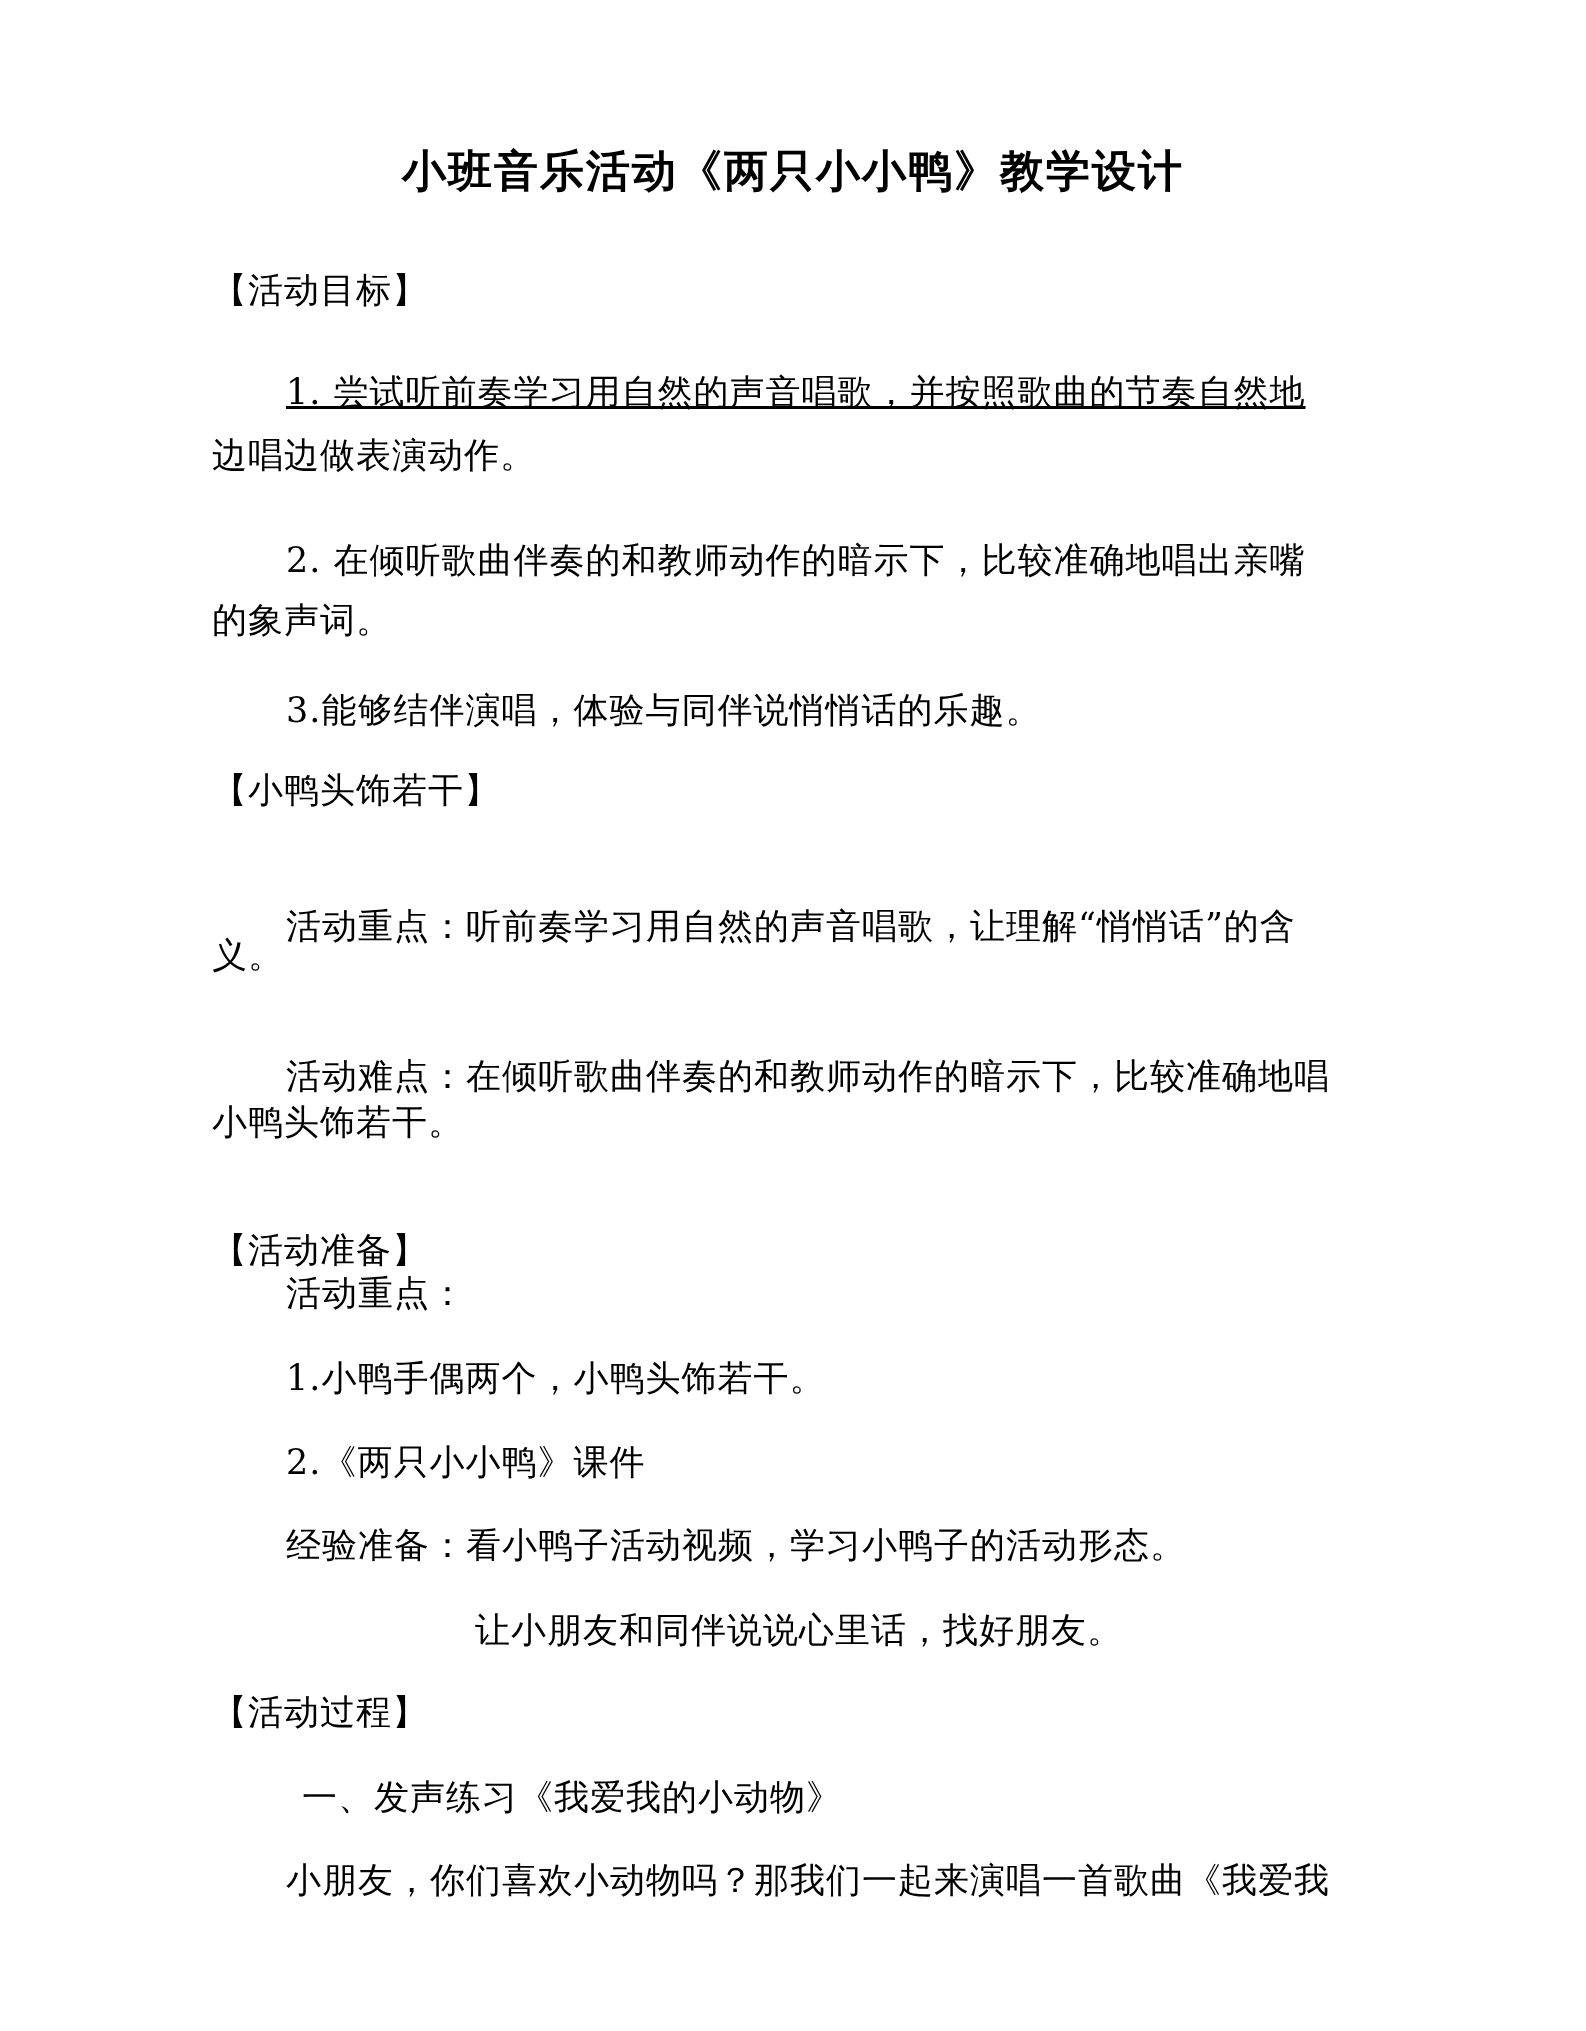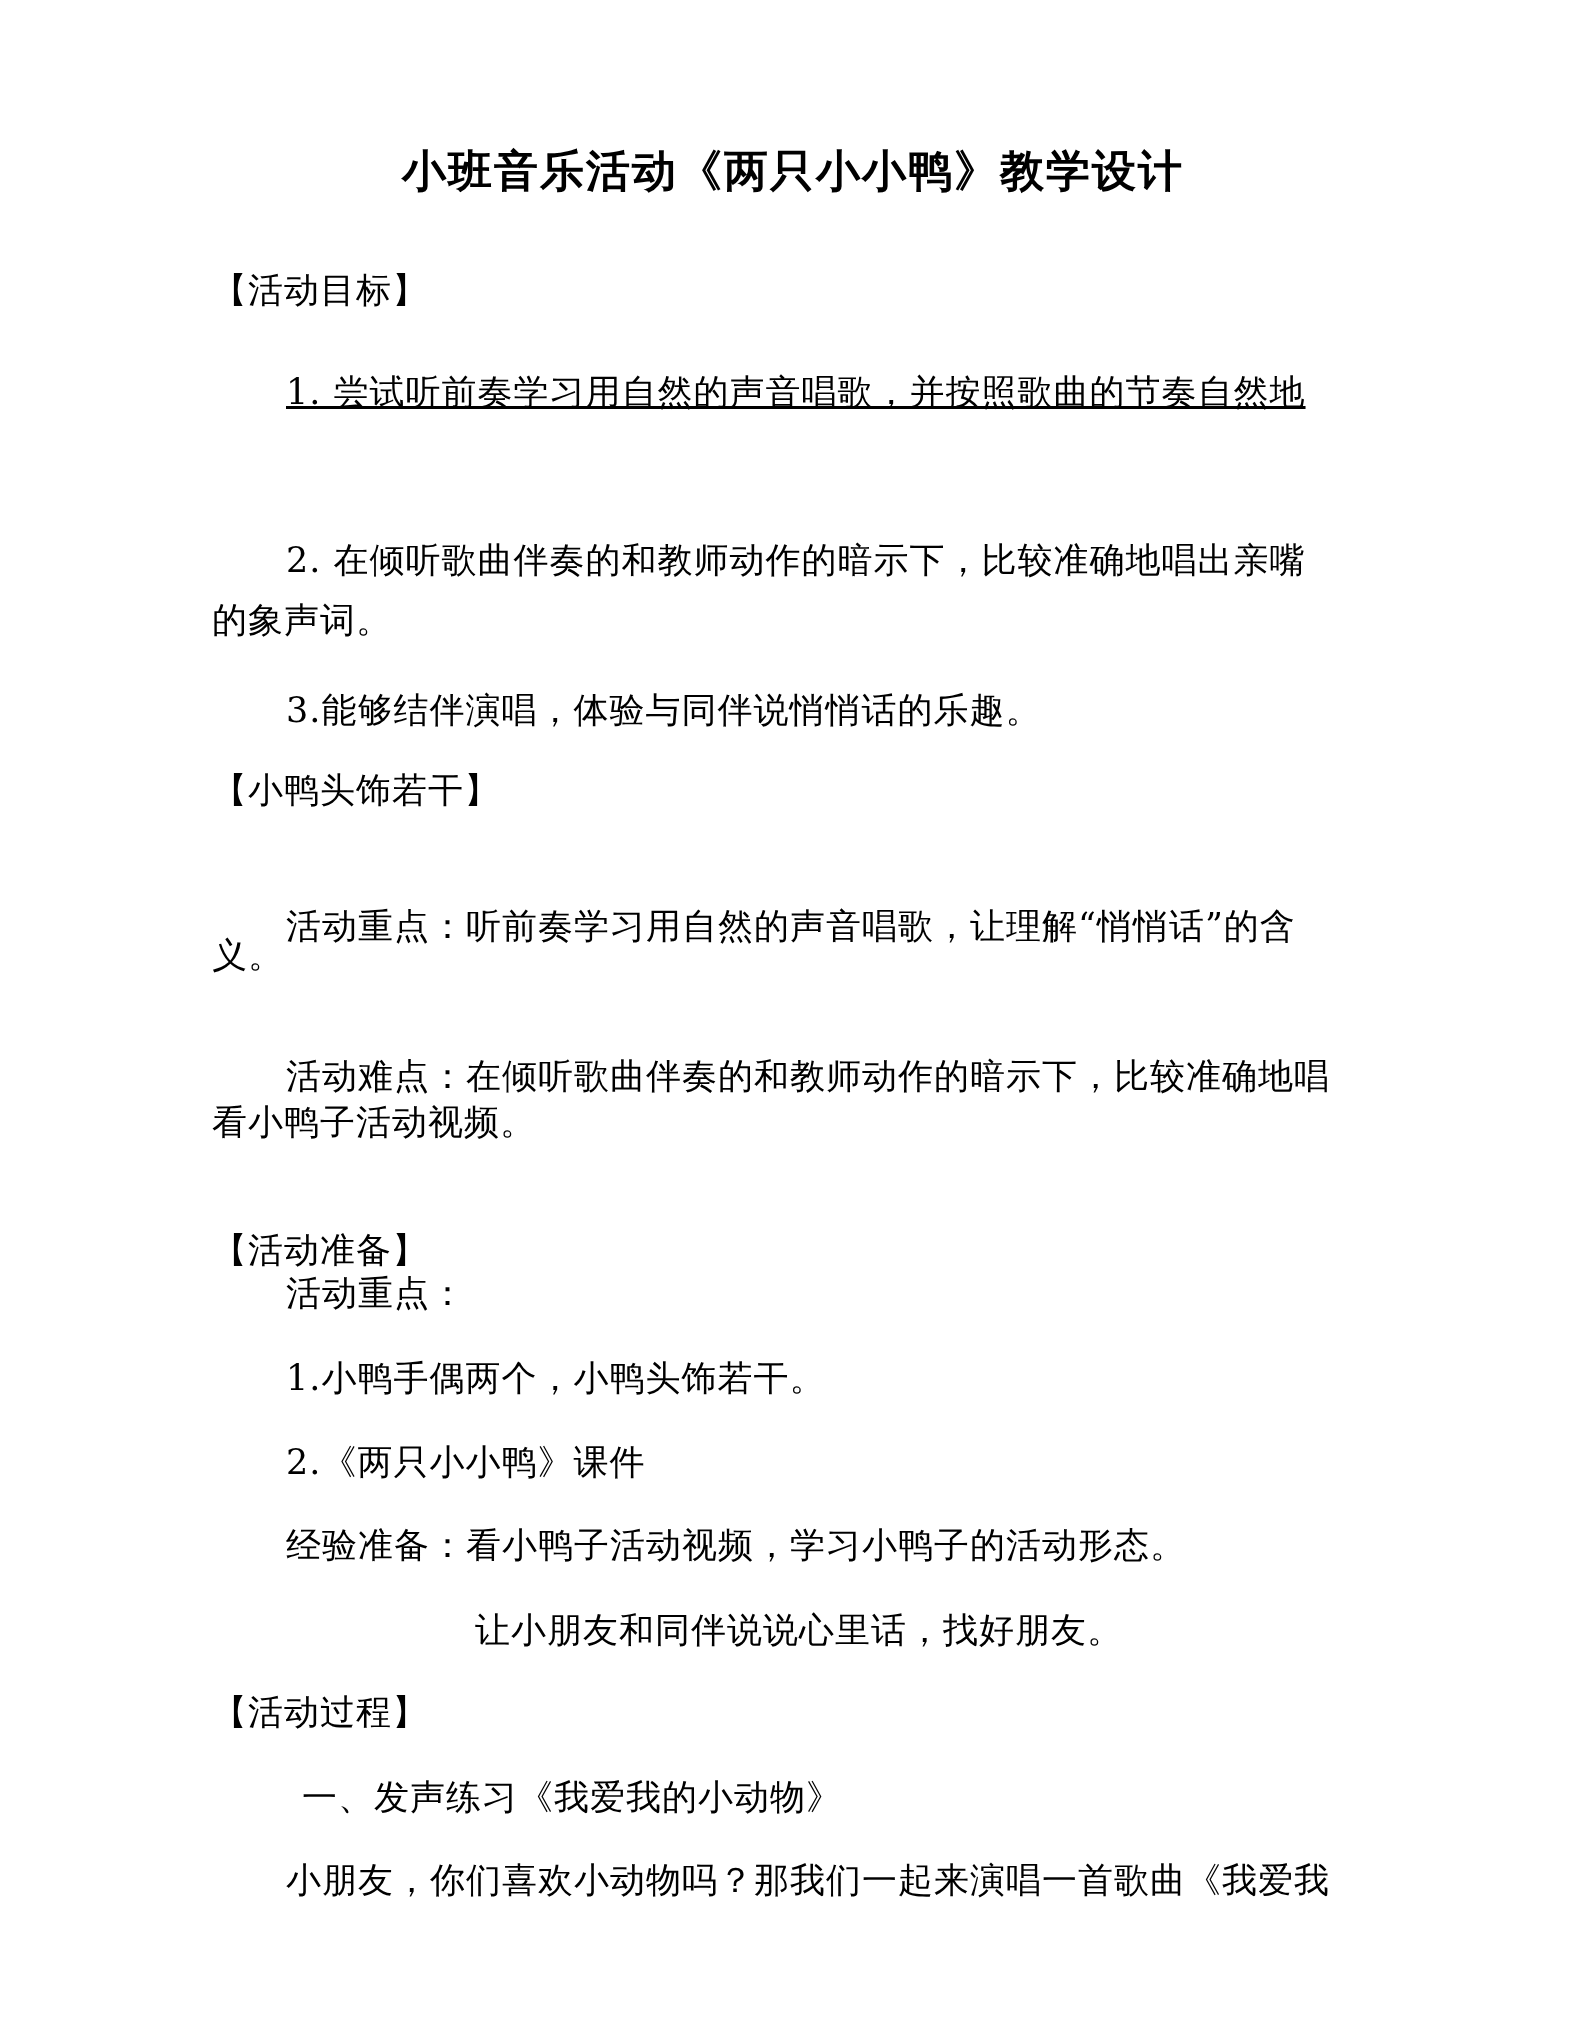--- a/index.html
+++ b/index.html
@@ -51,33 +51,34 @@
 </head>
 <body>
 
 <div class="page">
 
   <div class="title">小班音乐活动《两只小小鸭》教学设计</div>
 
   <div class="line heading" style="top:268px;">【活动目标】</div>
 
   <div class="line indent" style="top:370px;text-decoration:underline;">1. 尝试听前奏学习用自然的声音唱歌，并按照歌曲的节奏自然地</div>
+  <div class="line flush" style="top:433px;">边唱边做表演动作。</div>
 
   <div class="line indent" style="top:538px;">2. 在倾听歌曲伴奏的和教师动作的暗示下，比较准确地唱出亲嘴</div>
   <div class="line flush" style="top:598px;">的象声词。</div>
 
   <div class="line indent" style="top:688px;">3.能够结伴演唱，体验与同伴说悄悄话的乐趣。</div>
 
   <div class="line heading" style="top:768px;">【小鸭头饰若干】</div>
 
   <div class="line indent" style="top:873px;margin-top:31px;">活动重点：听前奏学习用自然的声音唱歌，让理解“悄悄话”的含</div>
   <div class="line flush" style="top:933px;">义。</div>
 
   <div class="line indent" style="top:1038px;margin-top:16px;">活动难点：在倾听歌曲伴奏的和教师动作的暗示下，比较准确地唱</div>
-  <div class="line flush" style="top:1100px;">看小鸭子活动视频。</div>
+  <div class="line flush" style="top:1100px;">小鸭头饰若干。</div>
 
   <div class="line heading" style="top:1188px;margin-top:40px;">【活动准备】</div>
 
   <div class="line indent" style="top:1271px;">活动重点：</div>
   <div class="line indent" style="top:1356px;">1.小鸭手偶两个，小鸭头饰若干。</div>
   <div class="line indent" style="top:1440px;">2.《两只小小鸭》课件</div>
 
   <div class="line indent" style="top:1523px;">经验准备：看小鸭子活动视频，学习小鸭子的活动形态。</div>
   <div class="line center-indent" style="top:1608px;">让小朋友和同伴说说心里话，找好朋友。</div>
 

